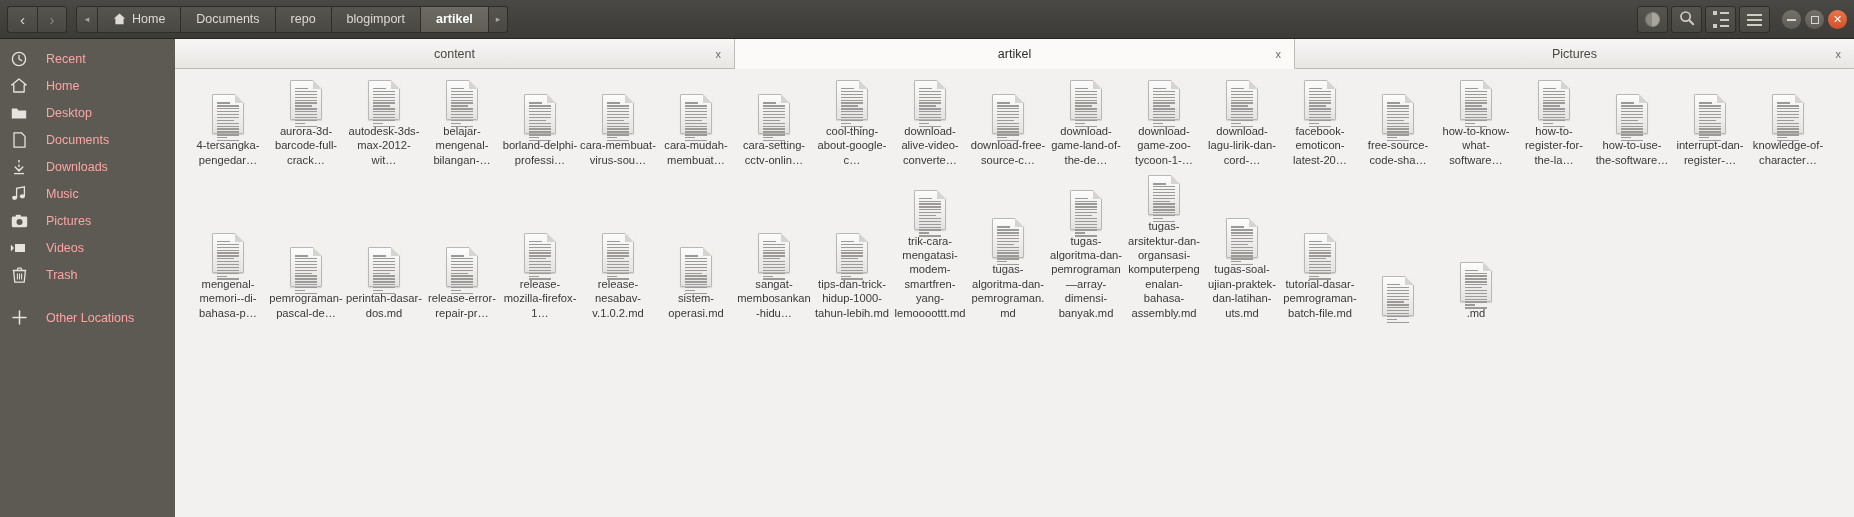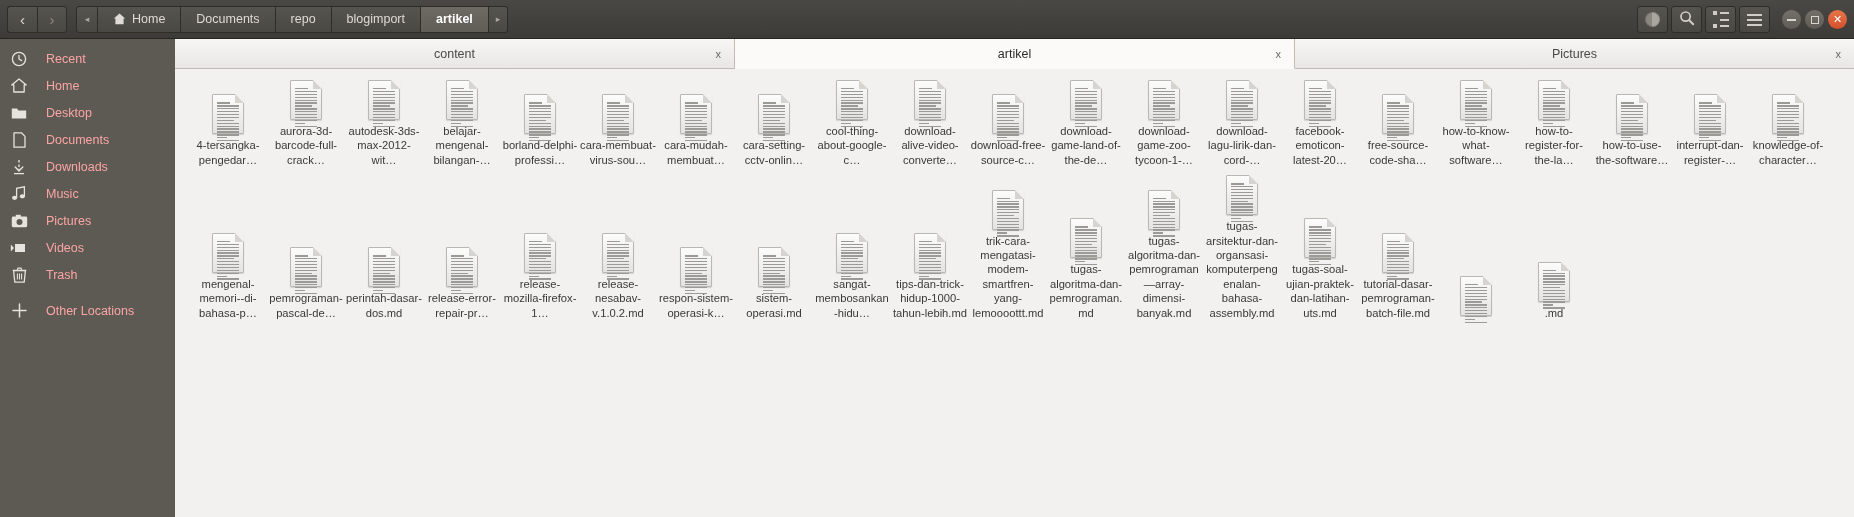--- a/index.html
+++ b/index.html
@@ -385,21 +385,21 @@
         <svg width="15" height="16" viewBox="0 0 15 16">
             <path d="M1.6 3.6 H13.4 L12.2 15.2 H2.8 Z" fill="none" stroke="#e6e2dd" stroke-width="1.3" stroke-linejoin="round"></path>
             <path d="M0.7 3.4 H14.3" stroke="#e6e2dd" stroke-width="1.3"></path>
             <path d="M5.4 6.4 V12.4 M7.5 6.4 V12.4 M9.6 6.4 V12.4" stroke="#e6e2dd" stroke-width="1.1"></path>
             <path d="M5.2 3.2 L6 1.2 H9 L9.8 3.2" fill="none" stroke="#e6e2dd" stroke-width="1.2"></path>
           </svg>
       </span>
       <span class="side-label">Trash</span>
     </div>
 
-    <div class="side-item" style="margin-top:9px">
+    <div class="side-item" style="margin-top:16px">
       <span class="side-ico">
         <svg width="15" height="15" viewBox="0 0 15 15">
             <path d="M7.5 1 V14 M1 7.5 H14" stroke="#e6e2dd" stroke-width="1.5" stroke-linecap="round"></path>
           </svg>
       </span>
       <span class="side-label">Other Locations</span>
     </div>
   </div>
 
   <div class="content">
@@ -999,41 +999,20 @@
               <i></i>
               <i></i>
               <i></i>
               <i></i>
               <i></i>
               <i></i>
               <i></i>
               <i></i>
             </div>
           </div>
-          <div class="file-label">respon-sistem-operasi-k…</div>
-        </div>
-        <div class="file">
-          <div class="doc-icon">
-            <div class="doc-lines">
-              <i></i>
-              <i></i>
-              <i></i>
-              <i></i>
-              <i></i>
-              <i></i>
-              <i></i>
-              <i></i>
-              <i></i>
-              <i></i>
-              <i></i>
-              <i></i>
-              <i></i>
-              <i></i>
-            </div>
-          </div>
           <div class="file-label">sistem-operasi.md</div>
         </div>
         <div class="file">
           <div class="doc-icon">
             <div class="doc-lines">
               <i></i>
               <i></i>
               <i></i>
               <i></i>
               <i></i>

